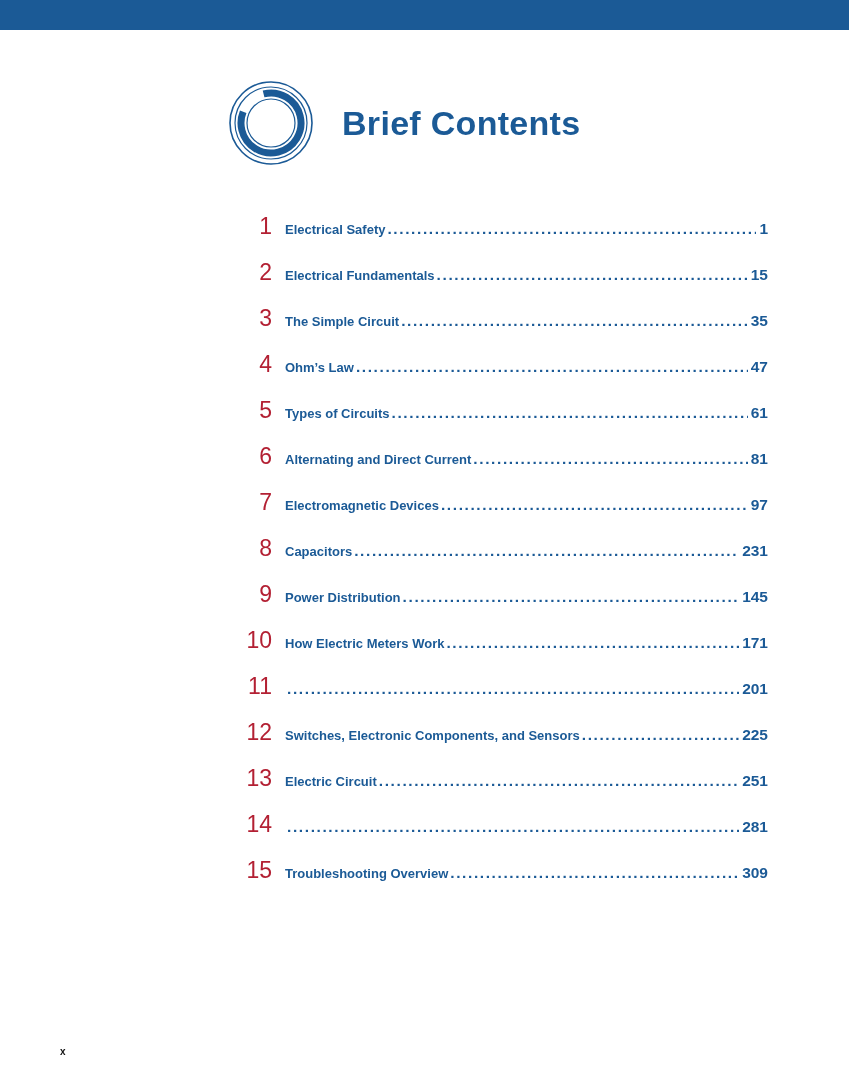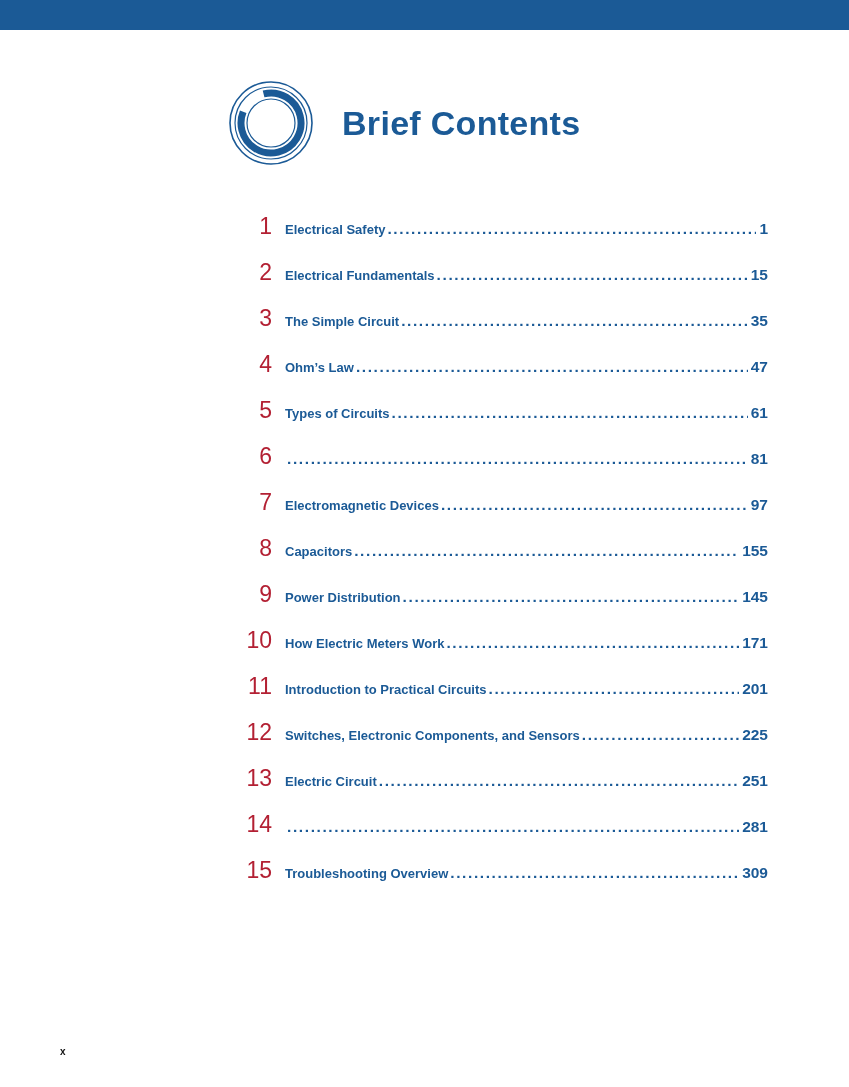--- a/index.html
+++ b/index.html
@@ -181,40 +181,41 @@
       <div class="toc-entry">
         <span class="toc-title">Types of Circuits</span>
         <span class="toc-dots">........................................................................................................</span>
         <span class="toc-page">61</span>
       </div>
     </div>
 
     <div class="toc-row">
       <div class="toc-num">6</div>
       <div class="toc-entry">
+        <span class="toc-title">Alternating and Direct Current</span>
         <span class="toc-dots">........................................................................................................</span>
         <span class="toc-page">81</span>
       </div>
     </div>
 
     <div class="toc-row">
       <div class="toc-num">7</div>
       <div class="toc-entry">
         <span class="toc-title">Electromagnetic Devices</span>
         <span class="toc-dots">........................................................................................................</span>
         <span class="toc-page">97</span>
       </div>
     </div>
 
     <div class="toc-row">
       <div class="toc-num">8</div>
       <div class="toc-entry">
         <span class="toc-title">Capacitors</span>
         <span class="toc-dots">........................................................................................................</span>
-        <span class="toc-page">155</span>
+        <span class="toc-page">231</span>
       </div>
     </div>
 
     <div class="toc-row">
       <div class="toc-num">9</div>
       <div class="toc-entry">
         <span class="toc-title">Power Distribution</span>
         <span class="toc-dots">........................................................................................................</span>
         <span class="toc-page">145</span>
       </div>
@@ -225,21 +226,20 @@
       <div class="toc-entry">
         <span class="toc-title">How Electric Meters Work</span>
         <span class="toc-dots">........................................................................................................</span>
         <span class="toc-page">171</span>
       </div>
     </div>
 
     <div class="toc-row">
       <div class="toc-num">11</div>
       <div class="toc-entry">
-        <span class="toc-title">Introduction to Practical Circuits</span>
         <span class="toc-dots">........................................................................................................</span>
         <span class="toc-page">201</span>
       </div>
     </div>
 
     <div class="toc-row">
       <div class="toc-num">12</div>
       <div class="toc-entry">
         <span class="toc-title">Switches, Electronic Components, and Sensors</span>
         <span class="toc-dots">........................................................................................................</span>

